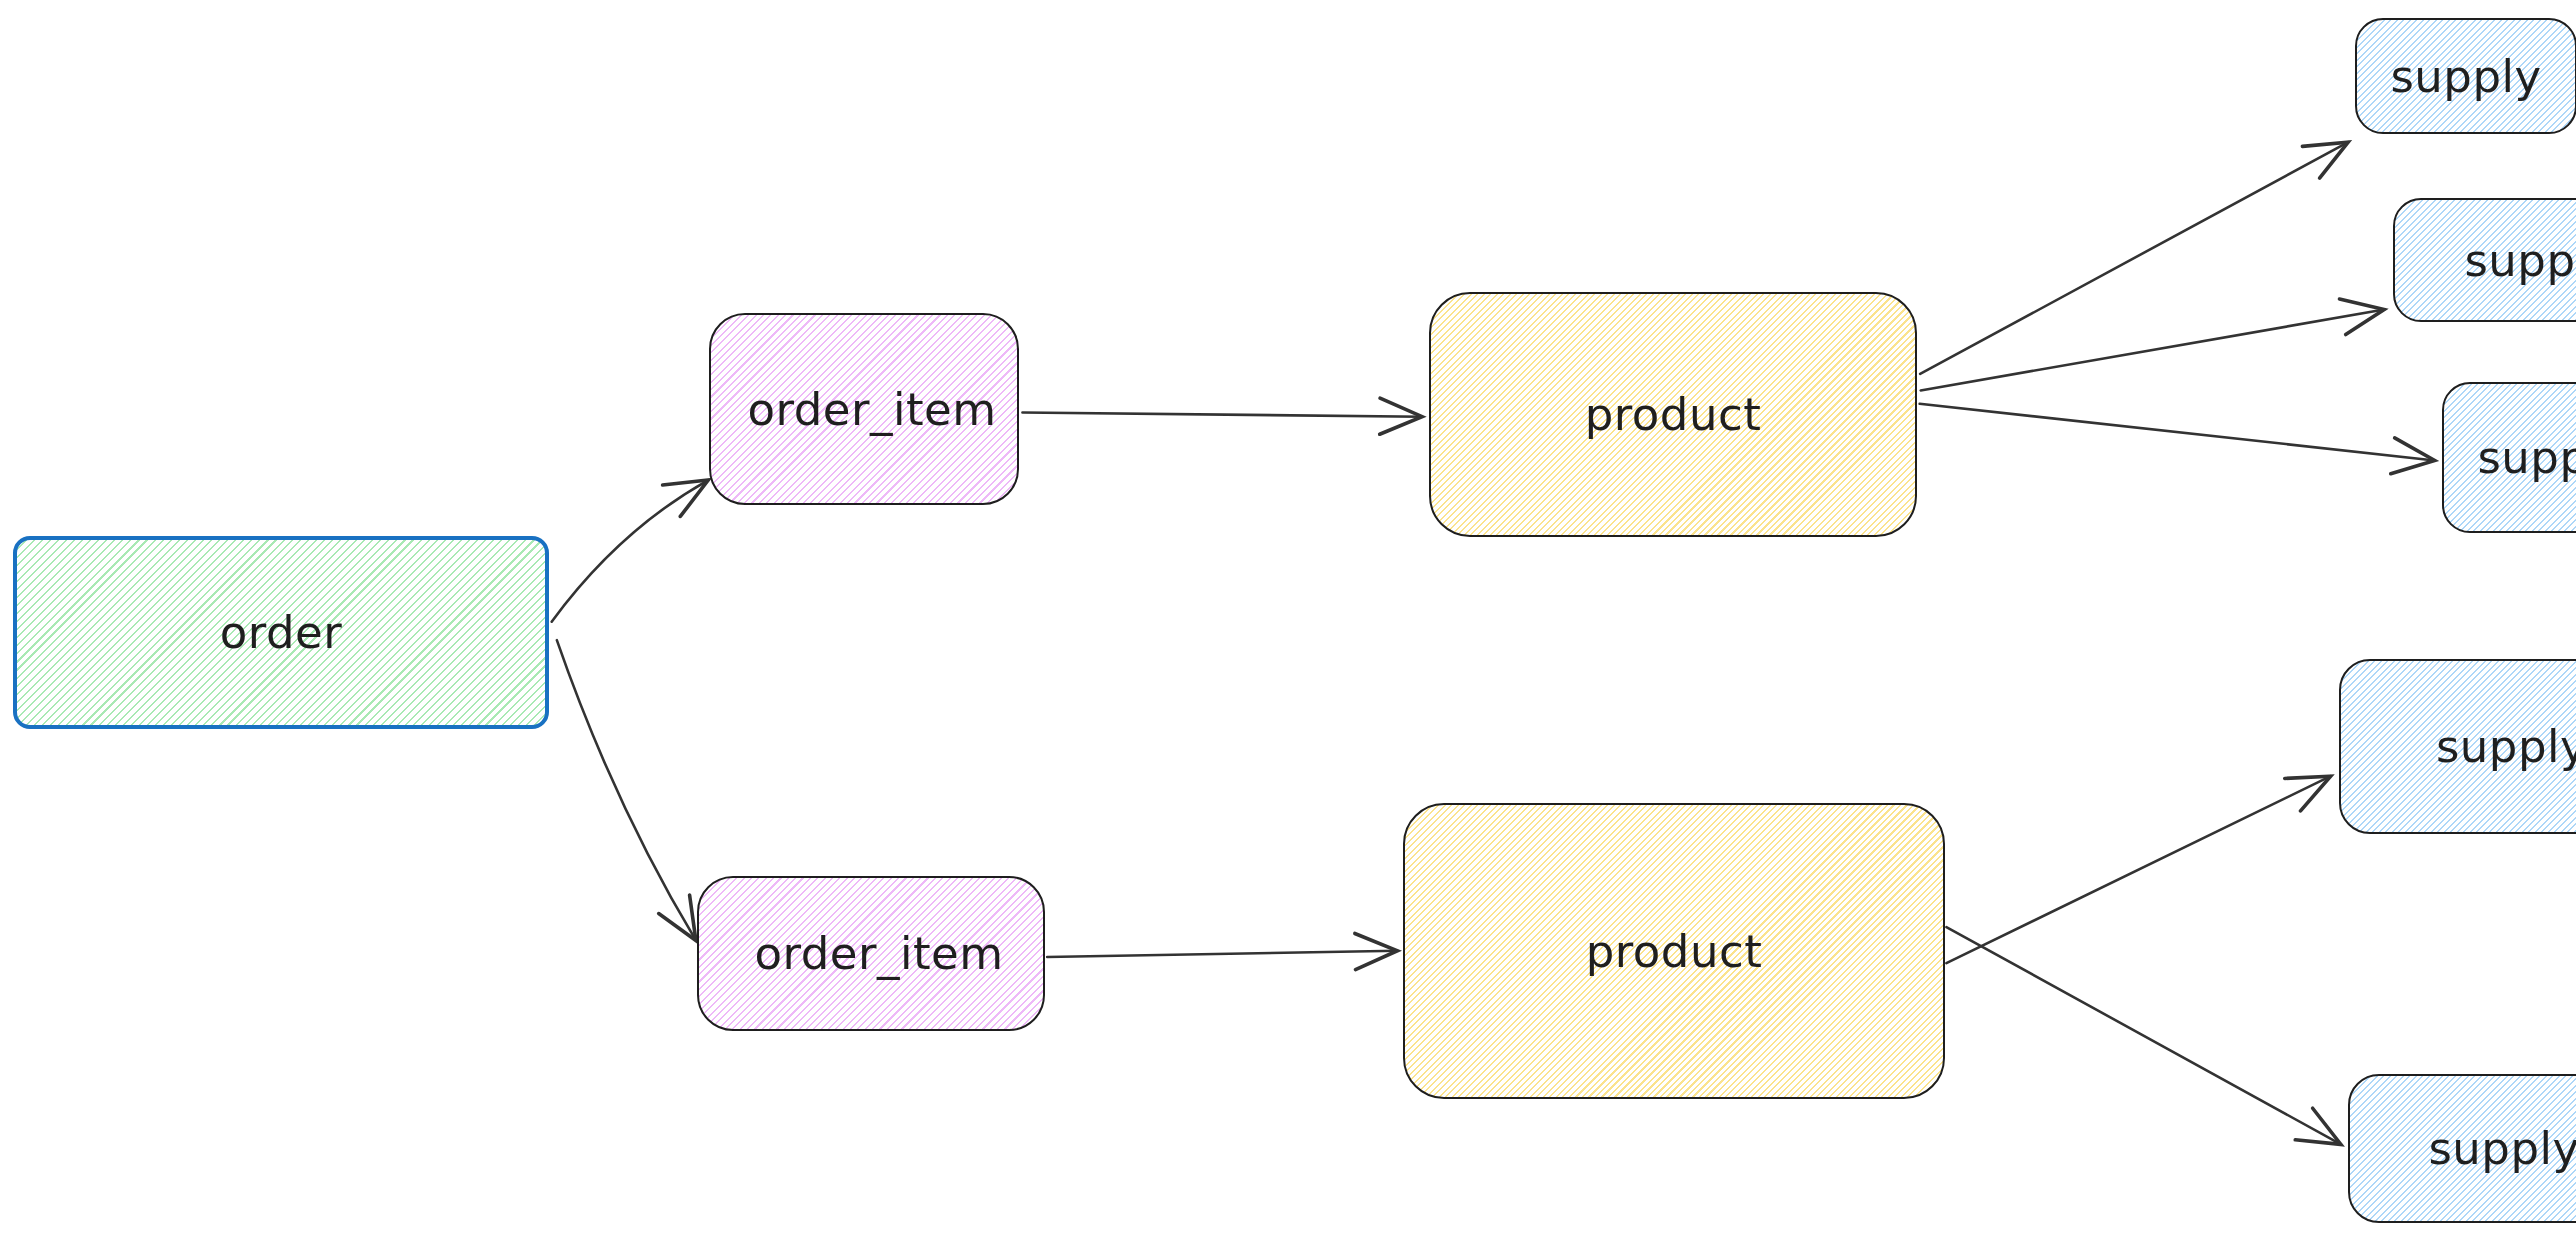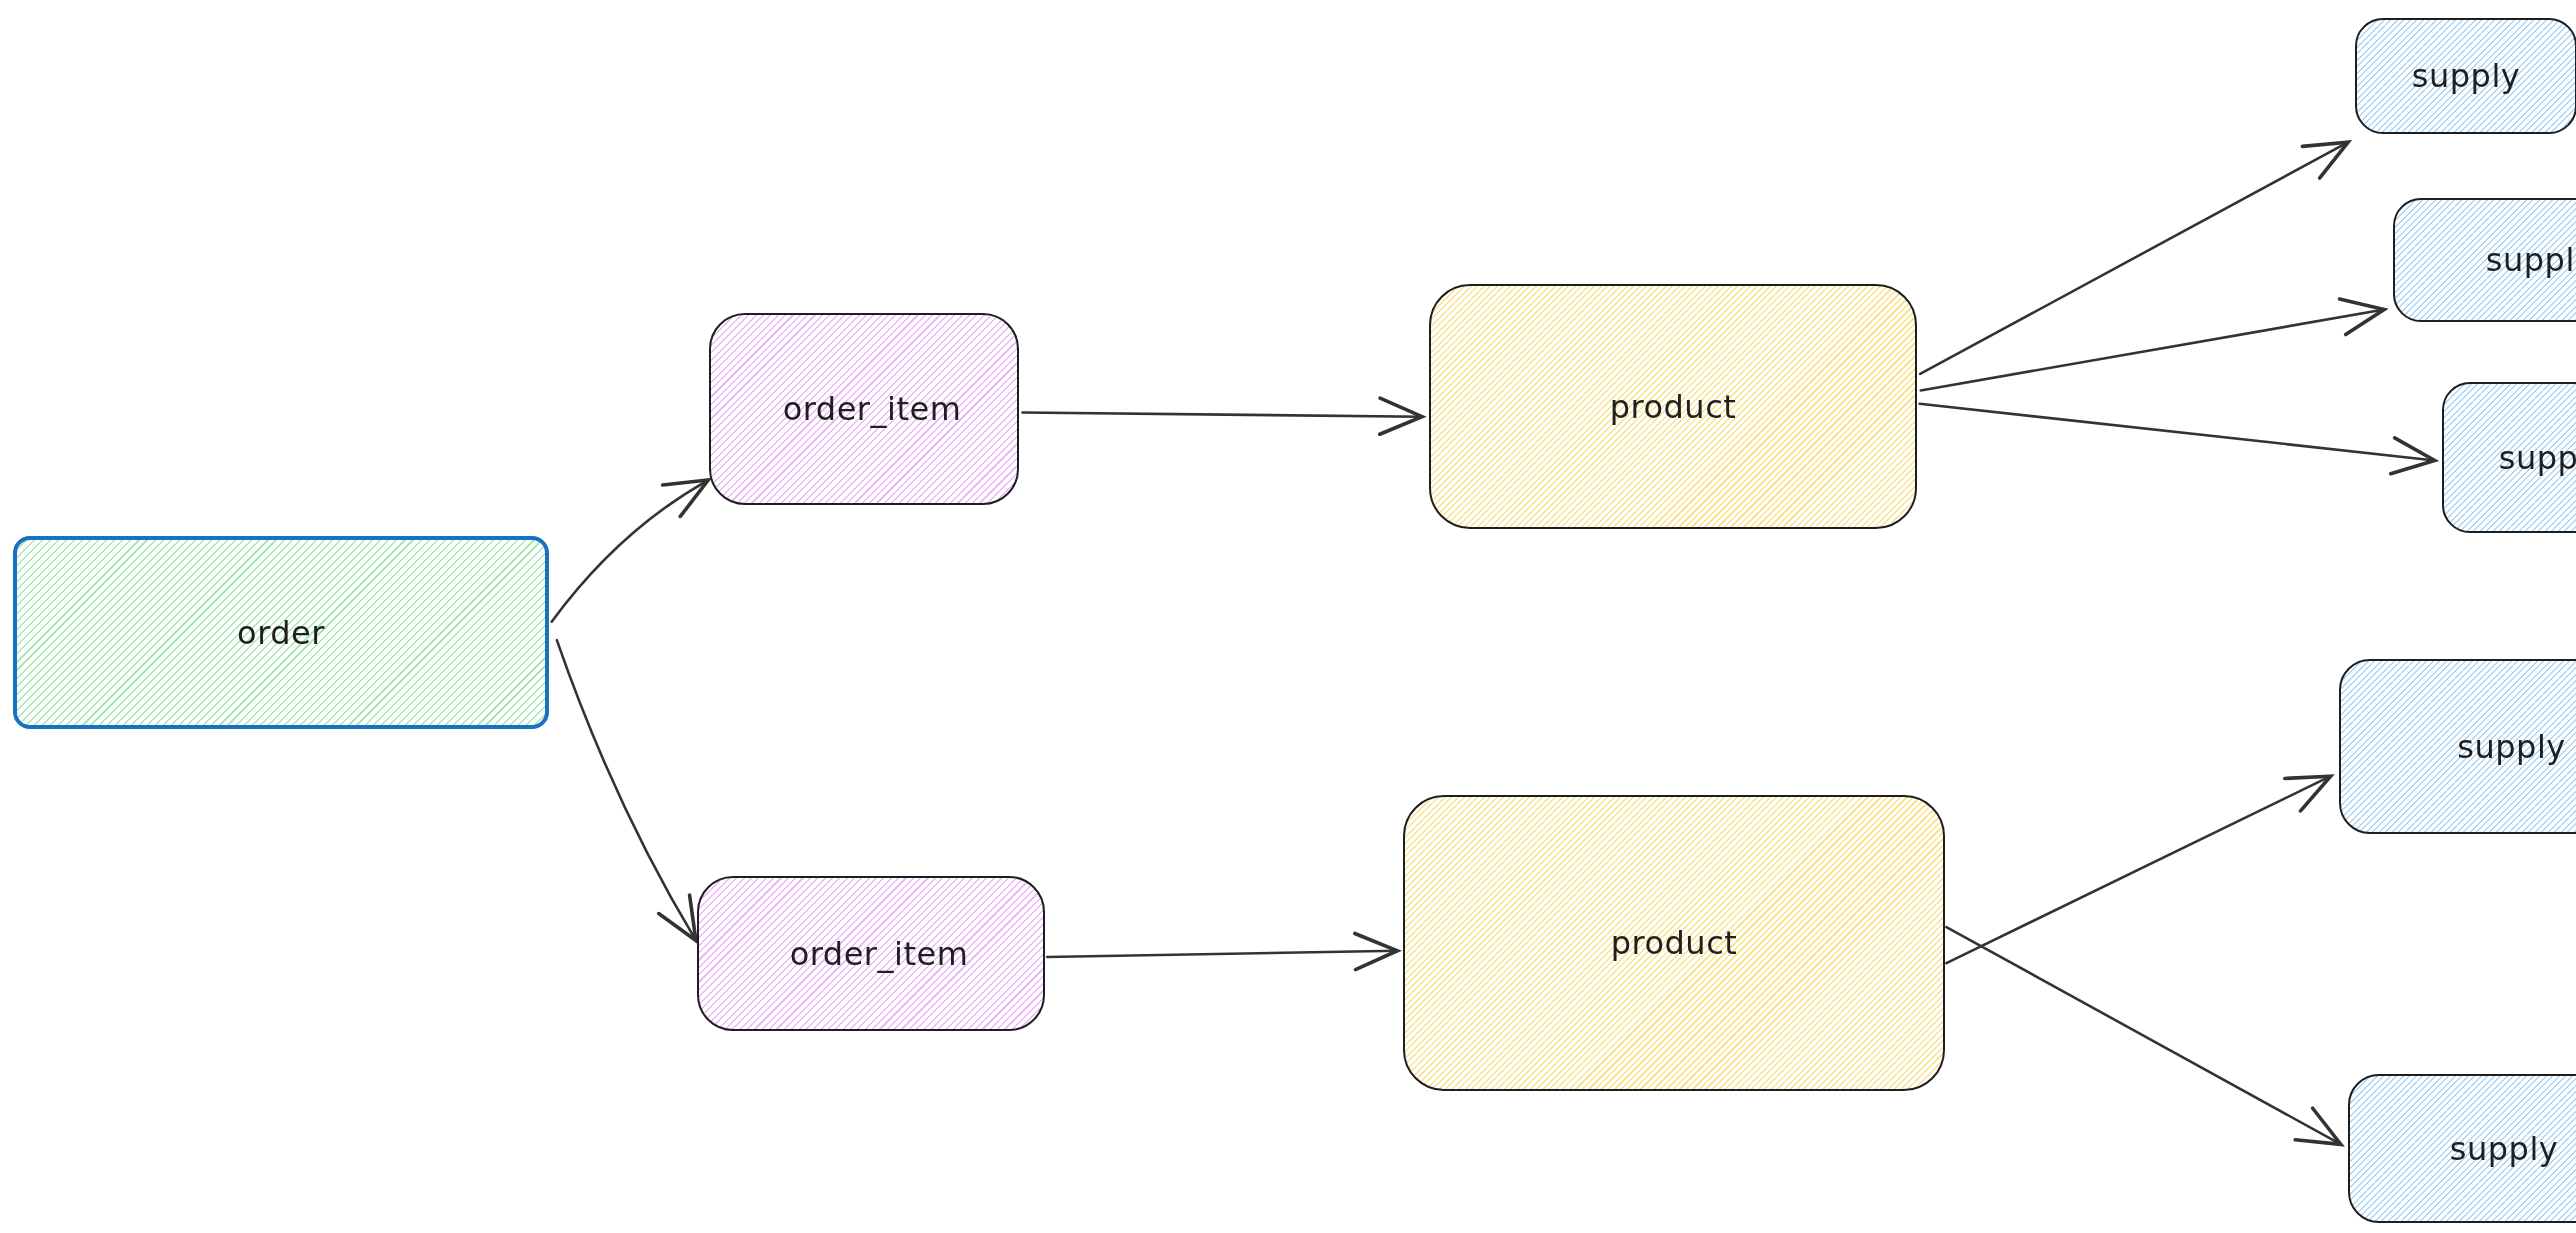--- a/index.html
+++ b/index.html
@@ -27,41 +27,42 @@
     position: absolute;
     box-sizing: border-box;
     border: 2.6px solid #1e1e1e;
     display: flex;
     align-items: center;
     justify-content: center;
     background-color: #ffffff;
   }
   .node .label {
     color: #1f1f1f;
-    font-size: 32px;
+    font-size: 45px;
     font-weight: normal;
     letter-spacing: 0.5px;
     white-space: nowrap;
     user-select: none;
   }
   .stroke-blue {
     border: 4.1px solid #1971c2;
   }
   .fill-green {
     background-image: repeating-linear-gradient(135deg,
       #a9e9b4 0px, #a9e9b4 1.5px, rgba(0,0,0,0) 1.5px, rgba(0,0,0,0) 5.7px);
   }
   .fill-violet {
     background-image: repeating-linear-gradient(135deg,
       #eeb9f8 0px, #eeb9f8 1.5px, rgba(0,0,0,0) 1.5px, rgba(0,0,0,0) 5.2px);
     padding-left: 16px;
   }
   .fill-yellow {
     background-image: repeating-linear-gradient(135deg,
       #fbe38d 0px, #fbe38d 1.5px, rgba(0,0,0,0) 1.5px, rgba(0,0,0,0) 4.6px);
+    margin-top: 8px;
   }
   .fill-blue {
     background-image: repeating-linear-gradient(135deg,
       #aed7f8 0px, #aed7f8 1.5px, rgba(0,0,0,0) 1.5px, rgba(0,0,0,0) 4.6px);
   }
   .edge {
     fill: none;
     stroke: #333333;
     stroke-width: 5px;
     stroke-linecap: round;

